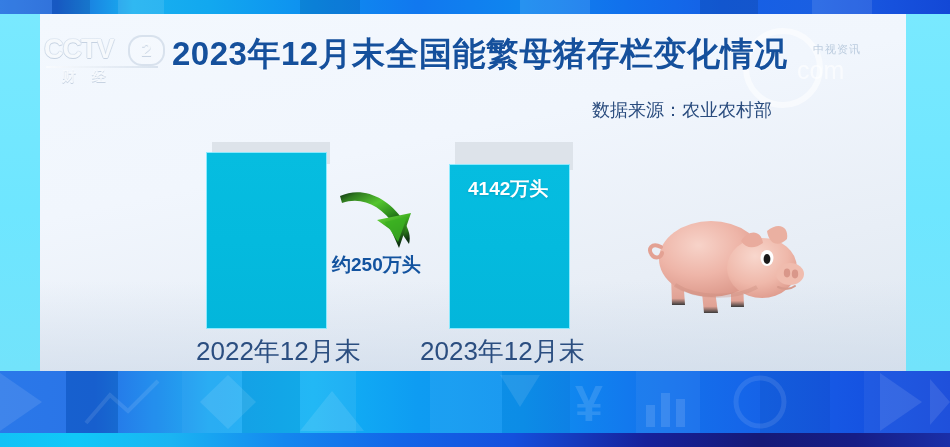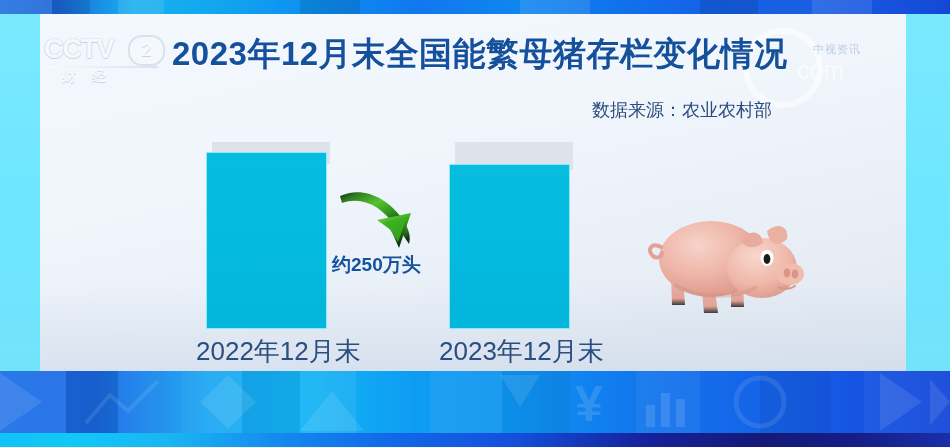--- a/index.html
+++ b/index.html
@@ -180,21 +180,22 @@
 
   <div class="title">2023年12月末全国能繁母猪存栏变化情况</div>
   <div class="subtitle">数据来源：农业农村部</div>
 
   <div class="bar-shadow" style="left:212px;top:142px;width:118px;height:22px;"></div>
   <div class="bar" style="left:207px;top:153px;width:119px;height:175px;"></div>
   <div class="axis-label" style="left:196px;top:334px;">2022年12月末</div>
 
   <div class="bar-shadow" style="left:455px;top:142px;width:118px;height:28px;"></div>
   <div class="bar" style="left:450px;top:165px;width:119px;height:163px;"></div>
-  <div class="axis-label" style="left:439px;top:334px;">2023年12月末</div>
+  <div class="bar-value" style="left:468px;top:176px;">4142万头</div>
+  <div class="axis-label" style="left:420px;top:334px;">2023年12月末</div>
 
   <div class="arrow-wrap">
     <svg width="110" height="80" viewBox="0 0 110 80" xmlns="http://www.w3.org/2000/svg">
       <defs>
         <linearGradient id="gA" x1="0" y1="0" x2="1" y2="1">
           <stop offset="0%" stop-color="#0b2a10"></stop>
           <stop offset="16%" stop-color="#2f7a1f"></stop>
           <stop offset="45%" stop-color="#55c62f"></stop>
           <stop offset="72%" stop-color="#2d8a1c"></stop>
           <stop offset="100%" stop-color="#0d2c10"></stop>

